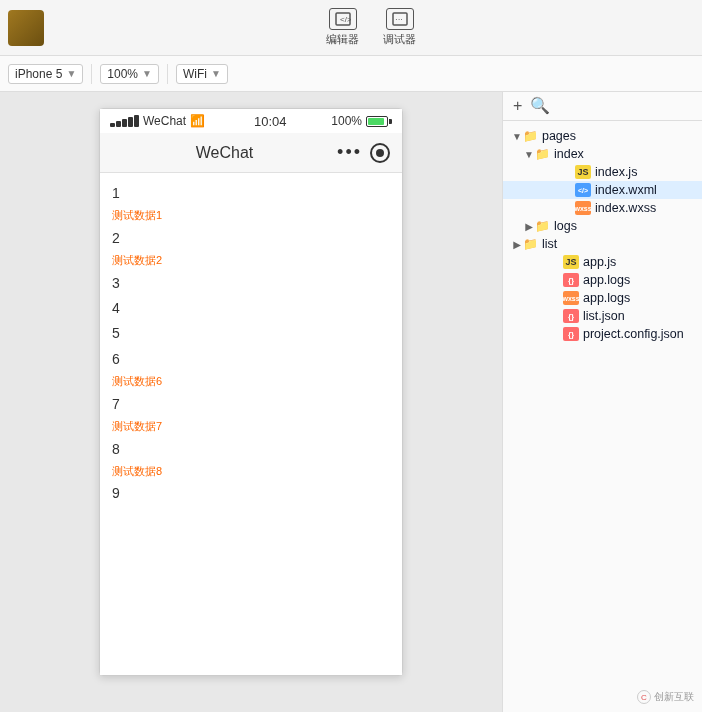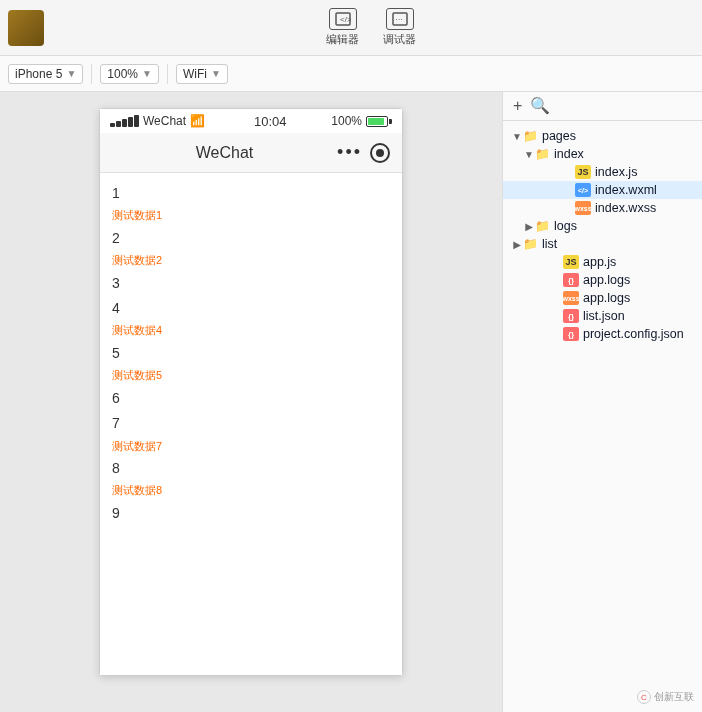--- a/index.html
+++ b/index.html
@@ -439,28 +439,27 @@
         </div>
         <div>
           <div class="list-item-number">2</div>
           <div class="list-item-data">测试数据2</div>
         </div>
         <div>
           <div class="list-item-number">3</div>
         </div>
         <div>
           <div class="list-item-number">4</div>
-          <div class="list-item-data">测试数据4</div>
         </div>
         <div>
           <div class="list-item-number">5</div>
-          <div class="list-item-data">测试数据5</div>
         </div>
         <div>
           <div class="list-item-number">6</div>
+          <div class="list-item-data">测试数据6</div>
         </div>
         <div>
           <div class="list-item-number">7</div>
           <div class="list-item-data">测试数据7</div>
         </div>
         <div>
           <div class="list-item-number">8</div>
           <div class="list-item-data">测试数据8</div>
         </div>
         <div>

